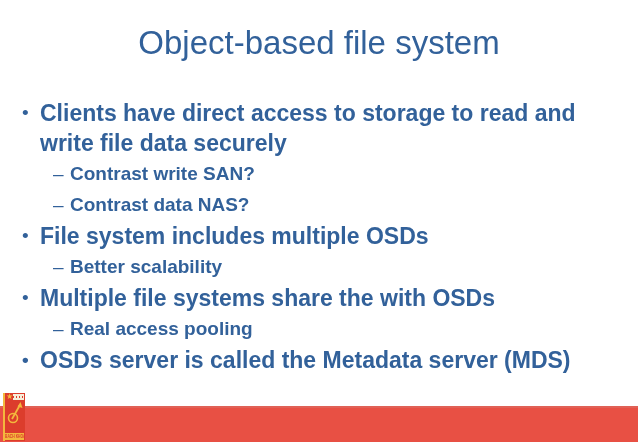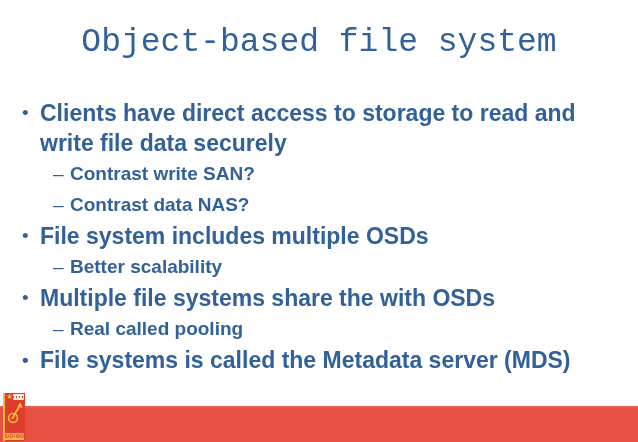--- a/index.html
+++ b/index.html
@@ -24,21 +24,20 @@
   .slide-title {
     position: absolute;
     top: 24px;
     left: 0;
     width: 100%;
     text-align: center;
     font-size: 33px;
     font-weight: 400;
     letter-spacing: 0px;
     color: var(--text-blue);
-    font-family: Liberation Mono, monospace;
   }
 
   .bullet-list {
     position: absolute;
     top: 97px;
     left: 22px;
     width: 562px;
   }
 
   .item {
@@ -162,26 +161,26 @@
       <span class="text">Better scalability</span>
     </div>
 
     <div class="item l1">
       <span class="marker">•</span>
       <span class="text">Multiple file systems share the with OSDs</span>
     </div>
 
     <div class="item l2">
       <span class="marker">–</span>
-      <span class="text">Real called pooling</span>
+      <span class="text">Real access pooling</span>
     </div>
 
     <div class="item l1 bold">
       <span class="marker">•</span>
-      <span class="text">File systems is called the Metadata server (MDS)</span>
+      <span class="text">OSDs server is called the Metadata server (MDS)</span>
     </div>
 
   </div>
 
   <div class="footer-bar"></div>
 
   <div class="logo">
     <span class="star-icon">★</span>
     <span class="crest-box"></span>
     <svg class="emblem" width="16" height="24" viewBox="0 0 16 24">

